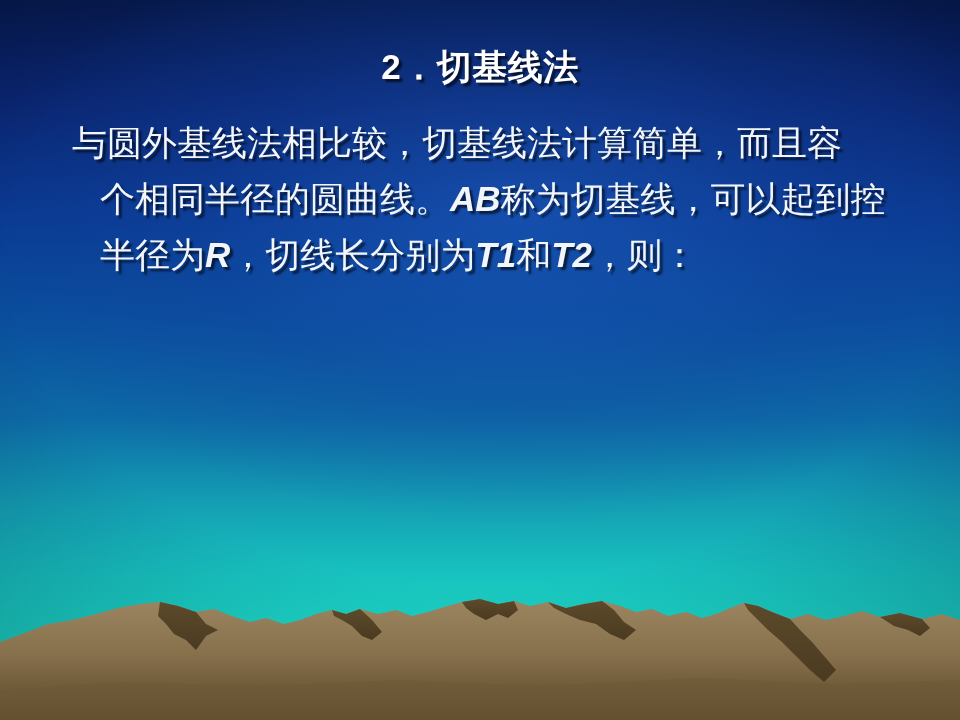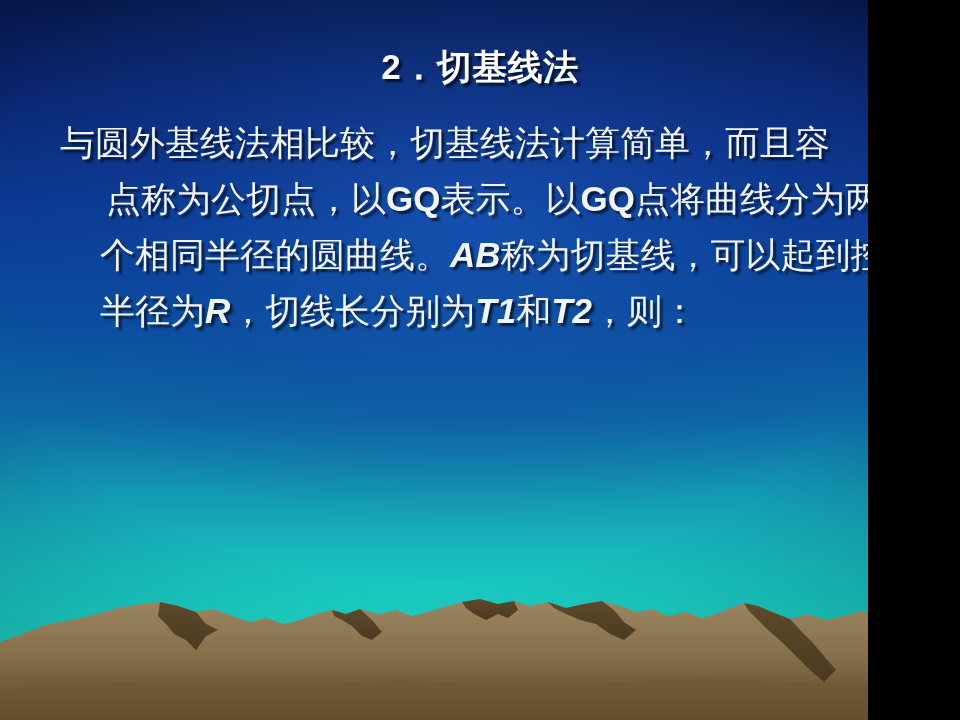--- a/index.html
+++ b/index.html
@@ -3,21 +3,21 @@
 <meta charset="utf-8">
 <title>Slide</title>
 <style>
   html, body {
     margin: 0;
     padding: 0;
     background: #000;
   }
   #slide {
     position: relative;
-    width: 868px;
+    width: 960px;
     height: 720px;
     overflow: hidden;
     font-family: "Liberation Serif", "DejaVu Serif", serif;
     background: #0a2a6b;
   }
 
   
   .bg-base {
     position: absolute;
     inset: 0;
@@ -92,21 +92,21 @@
     width: 850px;
   }
   .line {
     font-family: "Liberation Serif", "DejaVu Serif", serif;
     font-size: 35px;
     line-height: 55px;
     color: #f2f5fa;
     text-shadow: 3px 3px 2px rgba(0,0,0,0.60);
     white-space: pre;
   }
-  .line.indent-1 { text-indent: 0px; }
+  .line.indent-1 { text-indent: 0px; margin-left: 12px; }
   .line.indent-2 { text-indent: 34px; }
   .line.indent-3 { text-indent: 46px; }
   .line.indent-4 { text-indent: 40px; }
   .line.indent-5 { text-indent: 24px; }
 
   .math {
     font-family: "Liberation Sans", "DejaVu Sans", sans-serif;
     font-style: italic;
     font-weight: bold;
   }
@@ -178,19 +178,18 @@
       M0,100 L120,92 L260,96 L400,90 L540,96 L700,88 L840,94 L960,90
       L960,130 L0,130 Z"></path>
   </svg>
 
   <div class="content">
 
     <div class="title">2．切基线法</div>
 
     <div class="body-lines">
       <div class="line indent-1">与圆外基线法相比较，切基线法计算简单，而且容</div>
-      <div class="line indent-3">点称为公切点，以<span class="sans">GQ</span>表示。以<span class="sans">GQ</span>点将曲线分为两</div>
       <div class="line indent-4">个相同半径的圆曲线。<span class="math">AB</span>称为切基线，可以起到控</div>
       <div class="line indent-4">半径为<span class="math">R</span>，切线长分别为<span class="math">T1</span>和<span class="math">T2</span>，则：</div>
     </div>
 
   </div>
 </div>
 
 </body></html>

